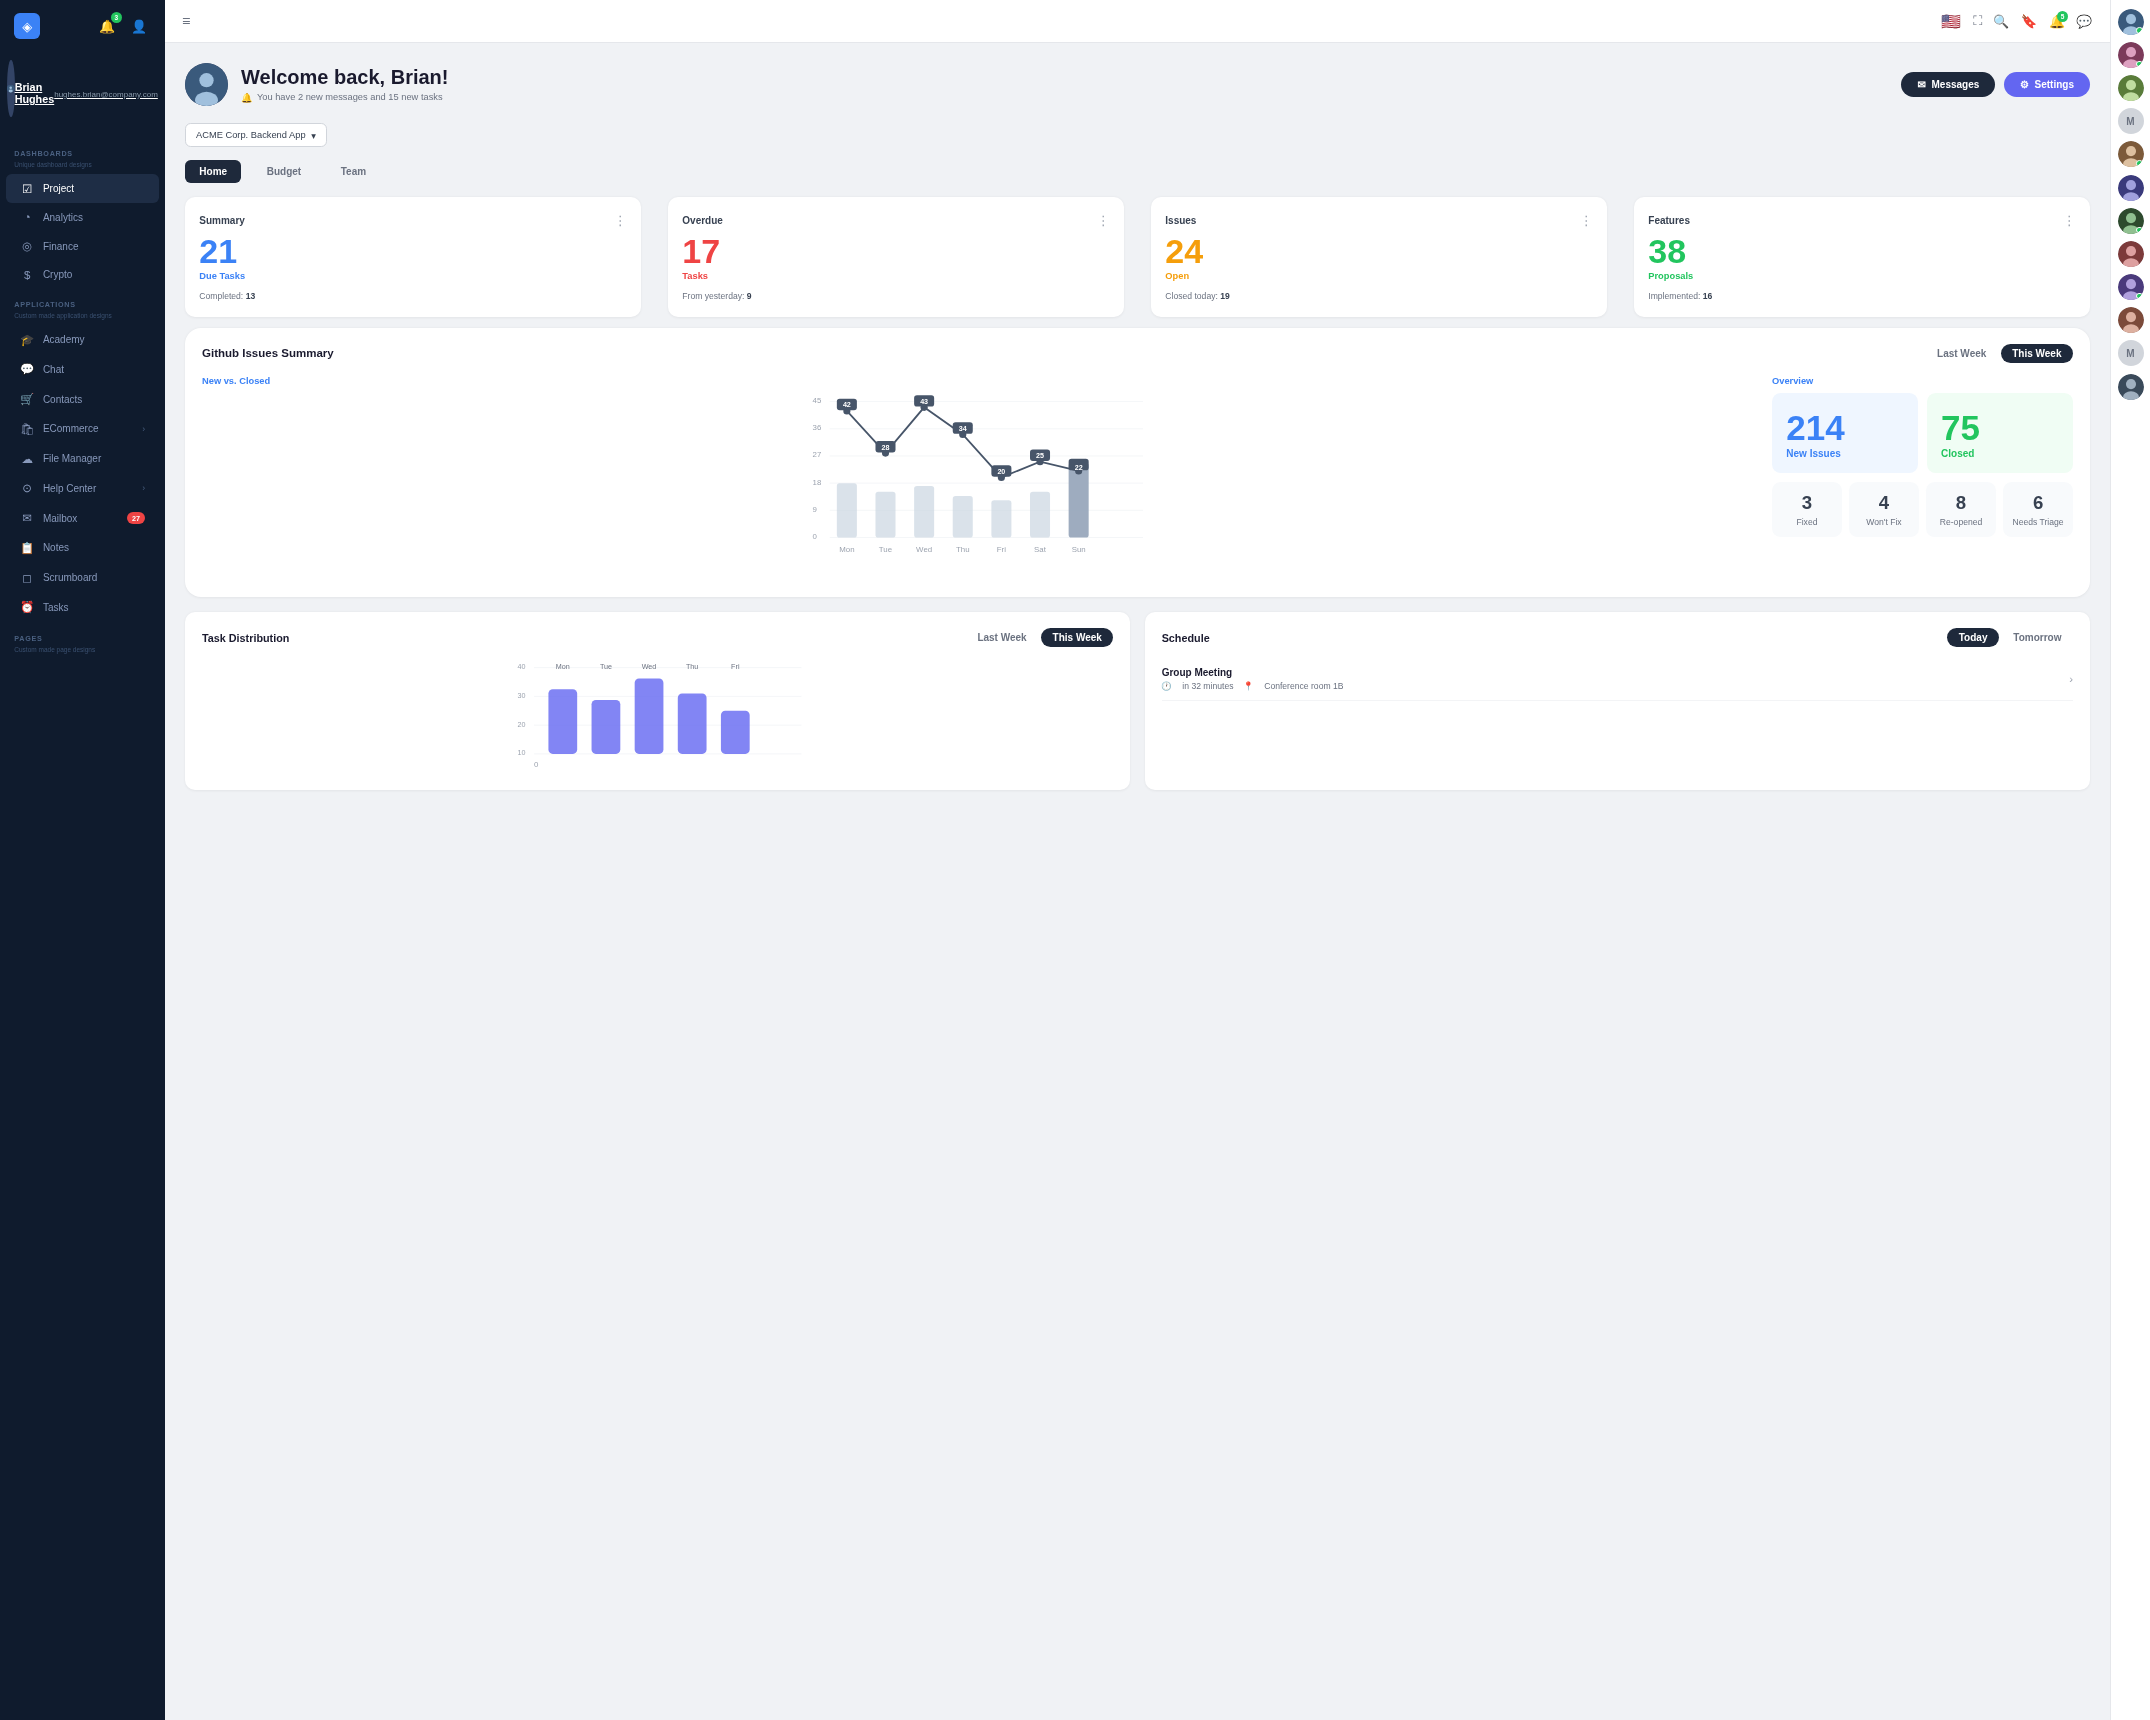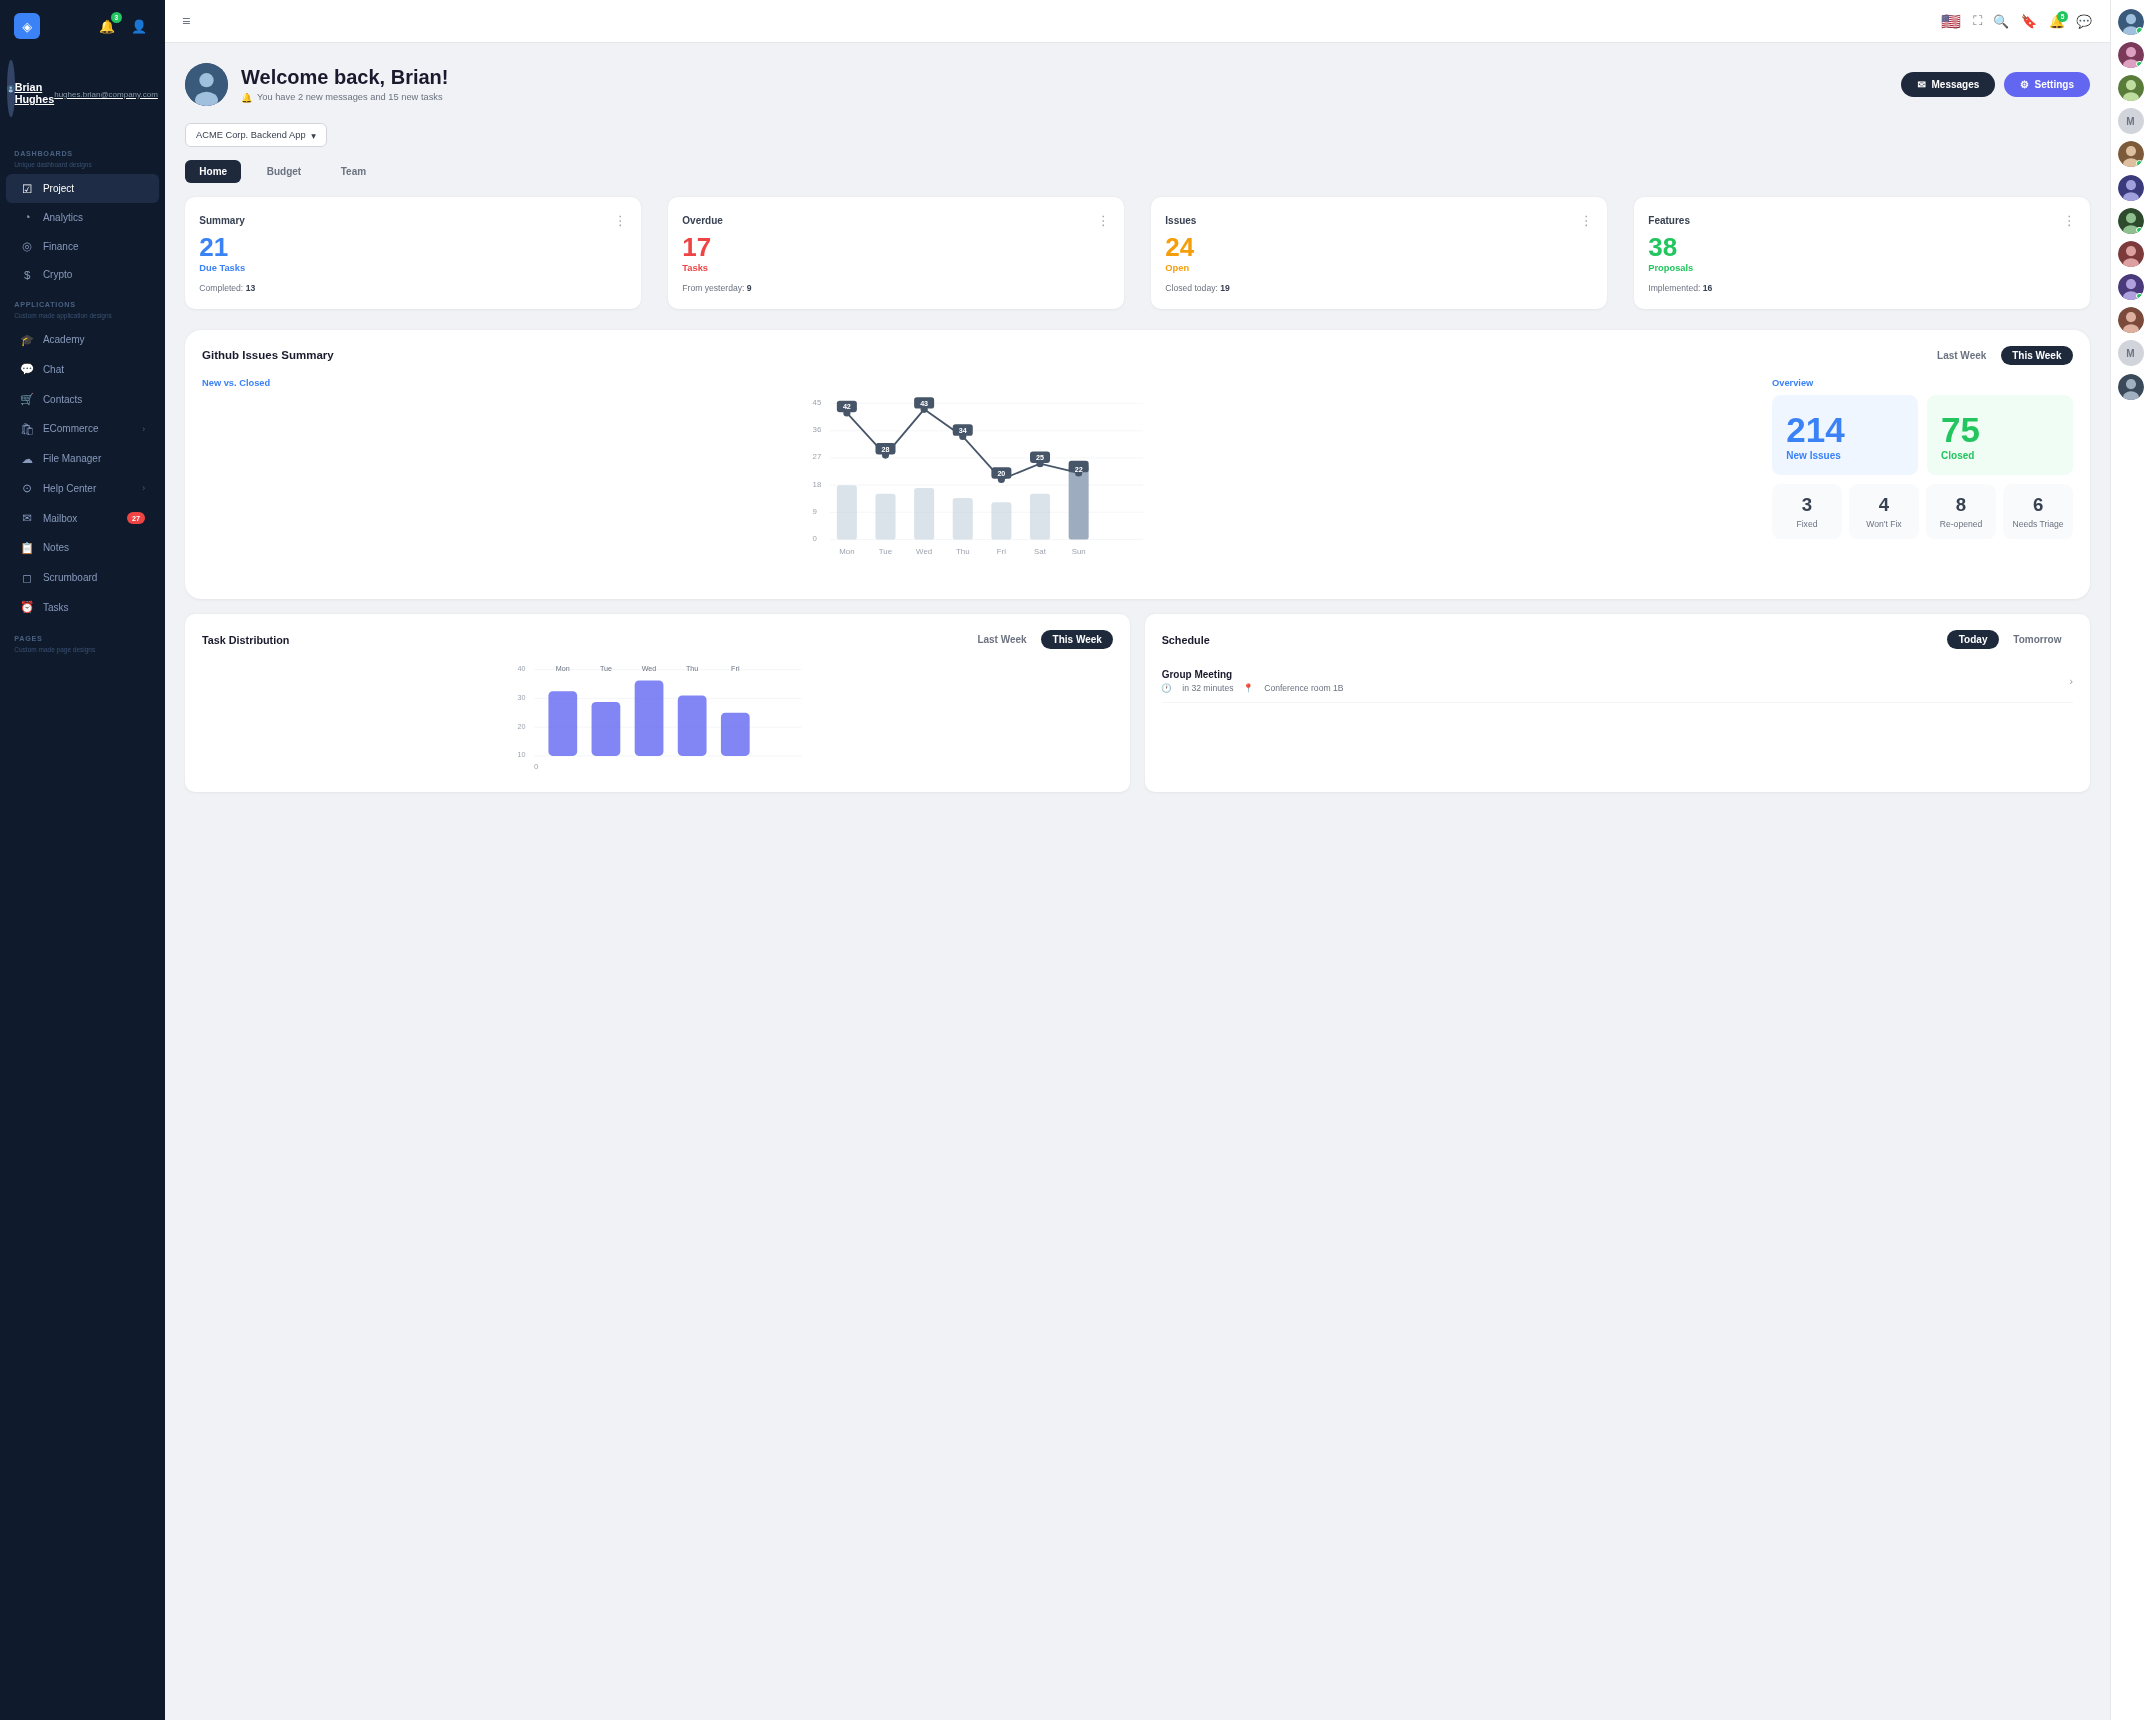--- a/index.html
+++ b/index.html
@@ -129,29 +129,29 @@
 
     
     .tabs { display: flex; gap: 11px; margin-bottom: 14.3px; }
     .tab {
       padding: 5.7px 14.3px; border-radius: 5.7px; font-size: 10px; font-weight: 600;
       cursor: pointer; color: #6b7280; background: transparent;
     }
     .tab.active { background: #1e293b; color: #fff; }
 
     
-    .stat-cards { display: grid; grid-template-columns: repeat(4, 1fr); gap: 27px; margin-bottom: 21px; }
+    .stat-cards { display: grid; grid-template-columns: repeat(4, 1fr); gap: 27px; margin-bottom: 11px; }
     .stat-card {
       background: #fff; border-radius: 10px; padding: 16px 14.3px;
       box-shadow: 0 0.7px 2.9px rgba(0,0,0,0.06);
     }
     .stat-card-header { display: flex; align-items: center; justify-content: space-between; margin-bottom: 5.7px; }
     .stat-card-title { font-size: 10px; color: #374151; font-weight: 600; }
     .stat-card-menu { color: #9ca3af; cursor: pointer; font-size: 13px; }
-    .stat-number { font-size: 26px; font-weight: 800; line-height: 1; margin-bottom: 2.9px; }
+    .stat-number { font-size: 34px; font-weight: 800; line-height: 1; margin-bottom: 2.9px; }
     .stat-label { font-size: 9.3px; font-weight: 600; margin-bottom: 10px; }
     .stat-footer { font-size: 8.6px; color: #6b7280; }
     .stat-footer strong { color: #374151; }
     .blue { color: #3b82f6; }
     .red { color: #ef4444; }
     .orange { color: #f59e0b; }
     .green { color: #22c55e; }
 
     
     .github-card {

